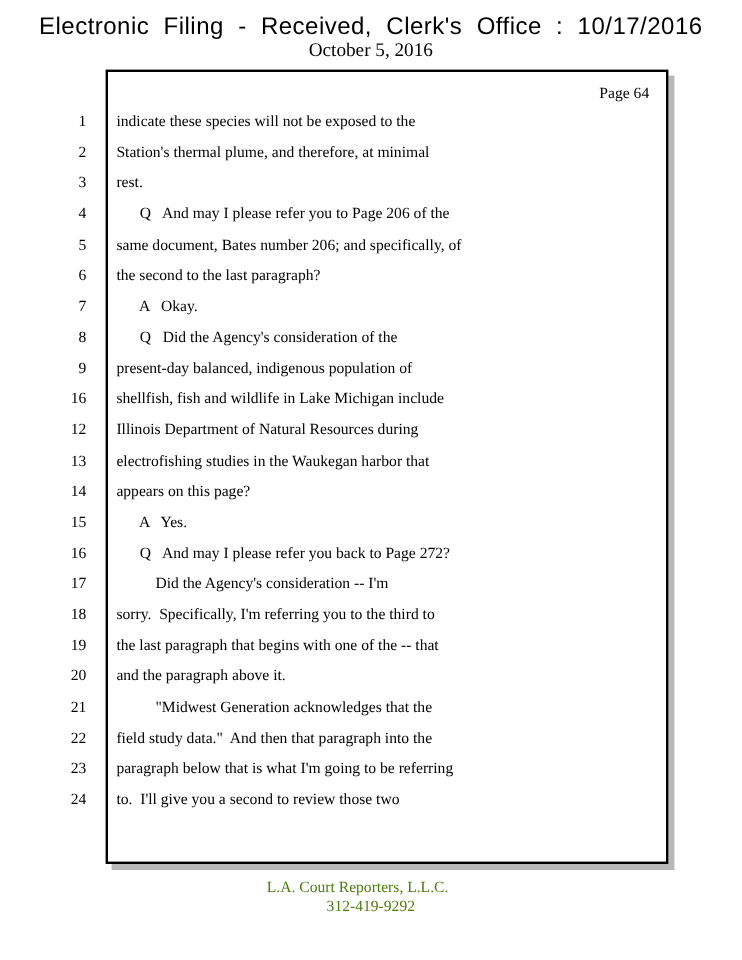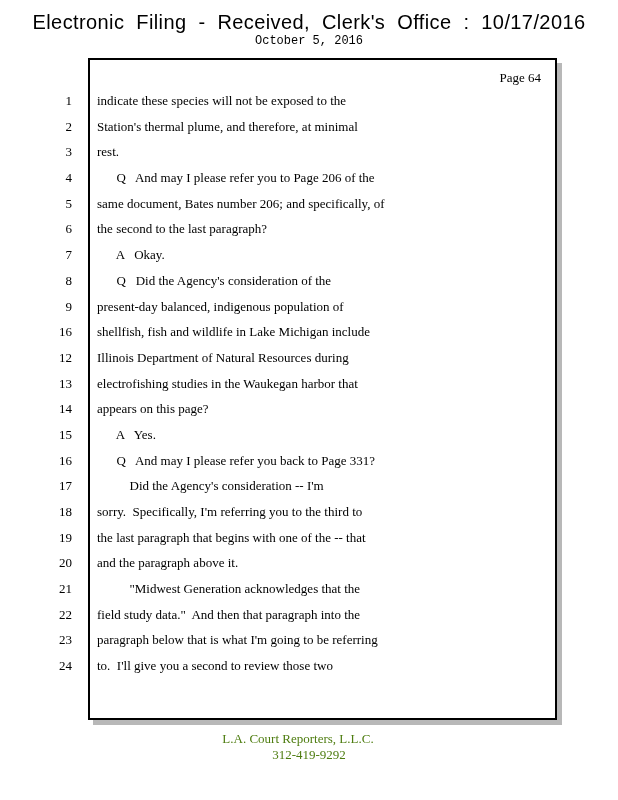--- a/index.html
+++ b/index.html
@@ -25,22 +25,22 @@
     word-spacing: 6px;
     color: #000;
     white-space: nowrap;
   }
   .header-date {
     position: absolute;
     top: 34px;
     left: 0;
     width: 618px;
     text-align: center;
-    font-family: Liberation Mono, monospace;
-    font-size: 12px;
+    font-family: Liberation Serif, serif;
+    font-size: 16px;
     color: #000;
   }
   .frame {
     position: absolute;
     left: 88px;
     top: 58px;
     width: 469px;
     height: 662px;
     border: 2px solid #000;
     background: #ffffff;
@@ -159,21 +159,21 @@
       <div class="row">
       <span class="num">14</span>
       <span class="txt">appears on this page?</span>
     </div>
       <div class="row">
       <span class="num">15</span>
       <span class="txt">      A   Yes.</span>
     </div>
       <div class="row">
       <span class="num">16</span>
-      <span class="txt">      Q   And may I please refer you back to Page 331?</span>
+      <span class="txt">      Q   And may I please refer you back to Page 272?</span>
     </div>
       <div class="row">
       <span class="num">17</span>
       <span class="txt">          Did the Agency's consideration -- I'm</span>
     </div>
       <div class="row">
       <span class="num">18</span>
       <span class="txt">sorry.  Specifically, I'm referring you to the third to</span>
     </div>
       <div class="row">

